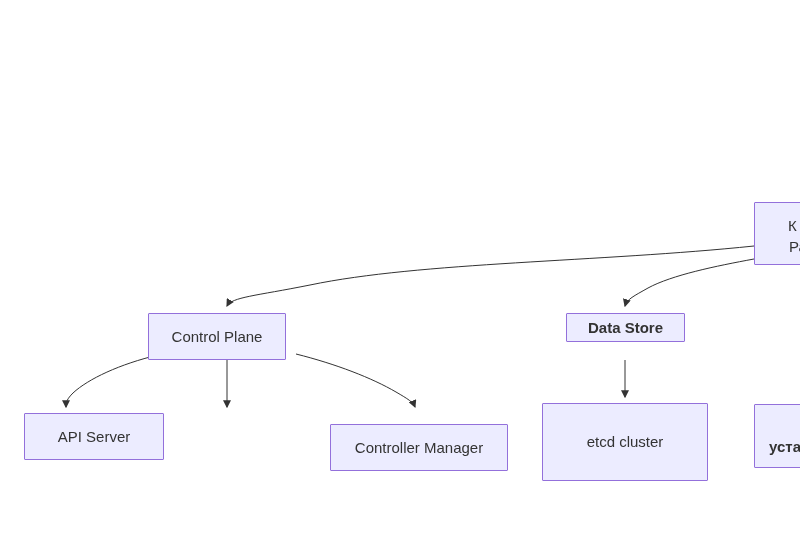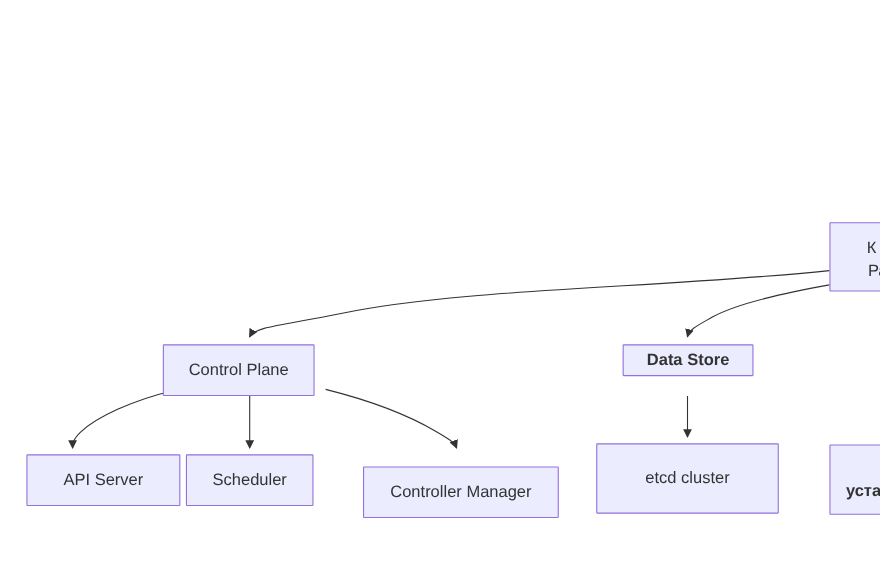--- a/index.html
+++ b/index.html
@@ -36,21 +36,21 @@
     justify-content: center;
     text-align: center;
     white-space: nowrap;
   }
   
   .node.cp  { left: 148px; top: 313px; width: 138px; height: 47px; }
   .node.ds  { left: 566px; top: 313px; width: 119px; height: 29px; font-weight: bold; }
   .node.api { left: 7px;   top: 413px; width: 140px; height: 47px; margin-left: 17px; }
   .node.sch { left: 169px; top: 413px; width: 116px; height: 47px; }
   .node.cm  { left: 330px; top: 424px; width: 178px; height: 47px; }
-  .node.etcd{ left: 542px; top: 403px; width: 166px; height: 64px; }
+  .node.etcd{ left: 542px; top: 403px; width: 166px; height: 78px; }
   
   .node.root{ left: 754px; top: 202px; width: 170px; height: 63px; }
   .node.wrk { left: 754px; top: 404px; width: 170px; height: 64px; }
   .node .frag {
     position: absolute;
     line-height: 15px;
   }
   .node.root .frag.l1 { left: 33px; top: 15px; }
   .node.root .frag.l2 { left: 34px; top: 36px; }
   .node.wrk  .frag.l2 { left: 14px; top: 34px; font-weight: bold; }
@@ -84,23 +84,20 @@
   </div>
 
   <div class="node ds">
     <span>Data Store</span>
   </div>
 
   <div class="node api">
     <span>API Server</span>
   </div>
 
-  <div class="node sch">
-    <span>Scheduler</span>
-  </div>
 
   <div class="node cm">
     <span>Controller Manager</span>
   </div>
 
   <div class="node etcd">
     <span>etcd cluster</span>
   </div>
 
   <div class="node wrk">

